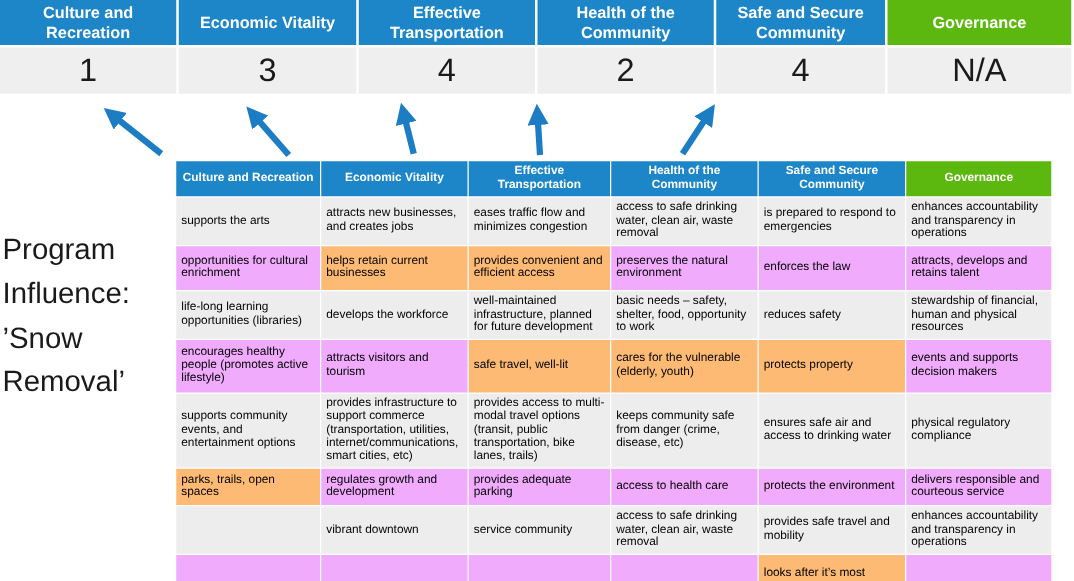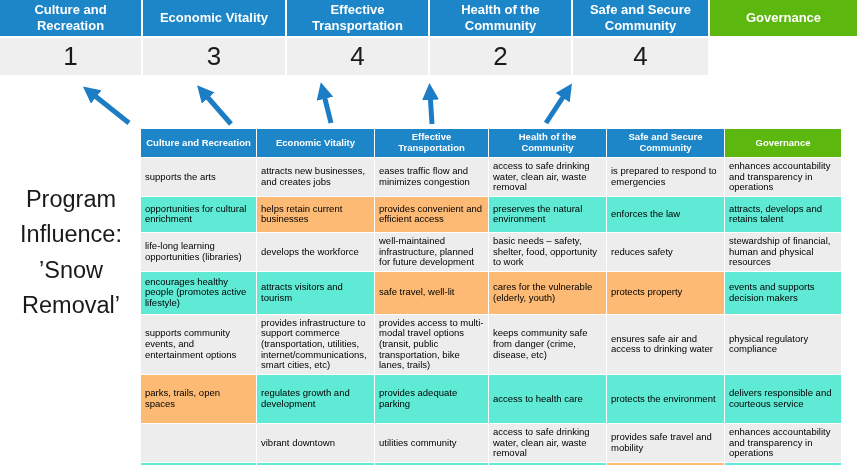--- a/index.html
+++ b/index.html
@@ -17,63 +17,64 @@
   .pillar-score{background:#efefef;display:flex;align-items:center;justify-content:center;
             font-size:26px;color:#1a1a1a;}
 
   
   svg.arrows{position:absolute;left:0;top:0;pointer-events:none;}
   svg.arrows line{stroke:#1d7dc4;stroke-width:5;}
   svg.arrows path{fill:#1d7dc4;}
 
   
   .program-label{position:absolute;left:2px;top:182px;width:138px;
-            font-size:23.5px;line-height:1.5;text-align:center;color:#1a1a1a;}
+            font-size:23.5px;line-height:1.5;text-align:left;color:#1a1a1a;}
 
   
   table.matrix{position:absolute;left:140px;top:128px;border-collapse:separate;
             border-spacing:1px;table-layout:fixed;background:#fff;}
   table.matrix th{color:#fff;font-weight:bold;font-size:9.5px;line-height:1.15;
             text-align:center;vertical-align:middle;padding:2px 3px;height:24px;}
   table.matrix th.blue{background:#1c86c8;}
   table.matrix th.green{background:#5cb80e;}
   table.matrix th:nth-child(1){width:109px;}
   table.matrix th:nth-child(2){width:111px;}
   table.matrix th:nth-child(3){width:107px;}
   table.matrix th:nth-child(4){width:111px;}
   table.matrix th:nth-child(5){width:111px;}
   table.matrix th:nth-child(6){width:110px;}
   table.matrix td{font-size:9.5px;line-height:1.12;vertical-align:middle;
-            padding:3px 4px;background:#5eead4;}
+            padding:3px 4px;background:#f0abfc;}
   table.matrix tbody tr:nth-child(odd) td{background:#ededed;}
   table.matrix td.hl{background:#fdba74;}
   table.matrix tbody tr:nth-child(1){height:34px;}
   table.matrix tbody tr:nth-child(2){height:35px;}
   table.matrix tbody tr:nth-child(3){height:35px;margin-left:24px;}
   table.matrix tbody tr:nth-child(4){height:42px;}
   table.matrix tbody tr:nth-child(5){height:52px;}
-  table.matrix tbody tr:nth-child(6){height:48px;}
+  table.matrix tbody tr:nth-child(6){height:29px;}
   table.matrix tbody tr:nth-child(7){height:38px;}
   table.matrix tbody tr:nth-child(8){height:42px;}
 </style>
 </head>
 <body>
 
 <div class="top-grid">
     <div class="pillar-header blue">Culture and Recreation</div>
     <div class="pillar-header blue">Economic Vitality</div>
     <div class="pillar-header blue">Effective Transportation</div>
     <div class="pillar-header blue">Health of the Community</div>
     <div class="pillar-header blue">Safe and Secure Community</div>
     <div class="pillar-header green">Governance</div>
     <div class="pillar-score">1</div>
     <div class="pillar-score">3</div>
     <div class="pillar-score">4</div>
     <div class="pillar-score">2</div>
     <div class="pillar-score">4</div>
+    <div class="pillar-score">N/A</div>
   </div>
 
 <svg class="arrows" width="859" height="465" viewBox="0 0 859 465">
   <defs>
     <marker id="ah" markerWidth="3.4" markerHeight="3.4" refX="1.6" refY="1.7" orient="auto" markerUnits="strokeWidth">
       <path d="M0,0 L3.4,1.7 L0,3.4 z"></path>
     </marker>
   </defs>
   <g id="arrow-layer">
       <line x1="129" y1="123" x2="90" y2="92" marker-end="url(#ah)"></line>
@@ -142,21 +143,21 @@
         <td class="hl">parks, trails, open spaces</td>
         <td>regulates growth and development</td>
         <td>provides adequate parking</td>
         <td>access to health care</td>
         <td>protects the environment</td>
         <td>delivers responsible and courteous service</td>
       </tr>
       <tr>
         <td></td>
         <td>vibrant downtown</td>
-        <td>utilities community</td>
+        <td>service community</td>
         <td>access to safe drinking water, clean air, waste removal</td>
         <td class="hl">provides safe travel and mobility</td>
         <td>enhances accountability and transparency in operations</td>
       </tr>
       <tr>
         <td></td>
         <td></td>
         <td></td>
         <td></td>
         <td class="hl">looks after it’s most vulnerable</td>

